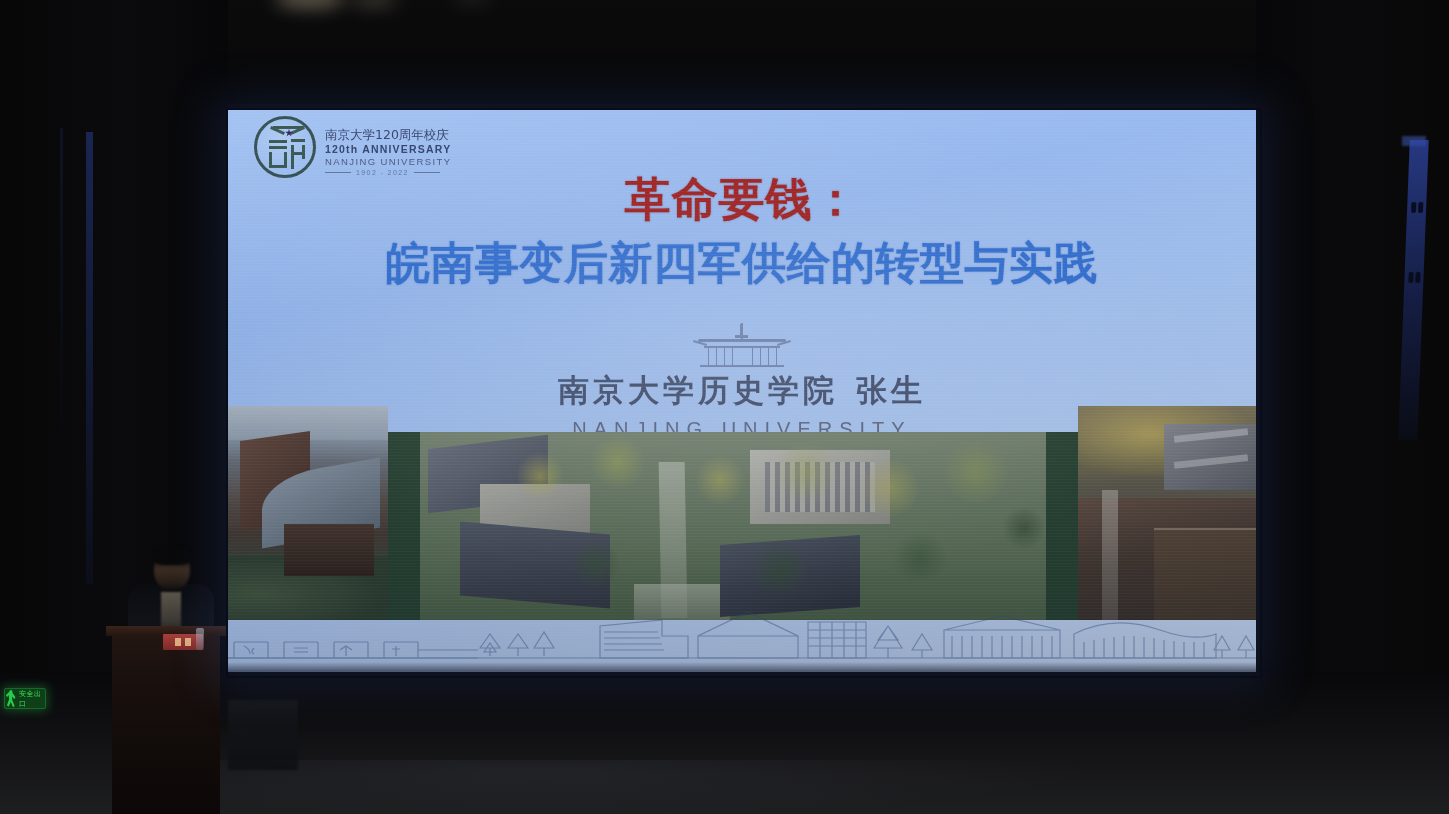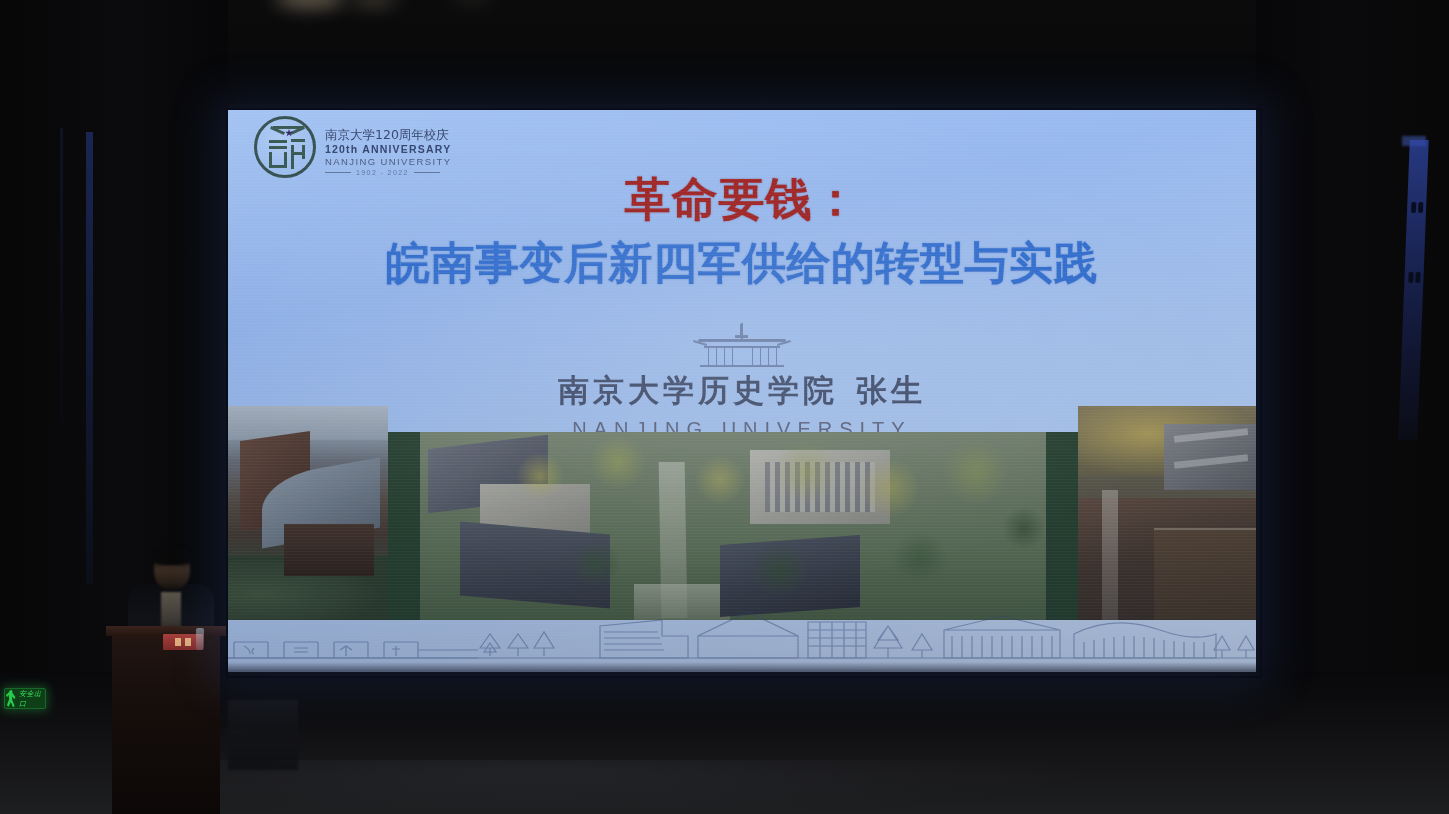--- a/index.html
+++ b/index.html
@@ -42,21 +42,21 @@
   #right-col{position:absolute;left:1404px;top:140px;width:19px;height:300px;
      background:linear-gradient(180deg,rgba(50,74,175,.72),rgba(32,48,120,.5) 55%,rgba(16,24,62,.2));
      transform:skewX(-2.2deg);filter:blur(.5px);}
   #right-col-cap{position:absolute;left:1402px;top:136px;width:24px;height:10px;
      background:rgba(70,96,190,.5);filter:blur(1px);}
   .rc-hole{position:absolute;width:5px;height:11px;border-radius:2px;background:rgba(6,8,20,.85);}
 
   
   #exit-sign{position:absolute;left:4px;top:688px;width:40px;height:19px;border-radius:2px;
      background:#0e3f17;border:1px solid #17692a;display:flex;
-     box-shadow:0 0 10px 2px rgba(40,200,80,.32);overflow:hidden;font-style:italic;}
+     box-shadow:0 0 10px 2px rgba(40,200,80,.32);overflow:hidden;}
   #exit-sign .man{width:14px;height:100%;background:#2ad24f;
      clip-path:polygon(40% 6%,58% 6%,64% 22%,86% 42%,78% 54%,58% 40%,60% 58%,80% 90%,66% 96%,48% 68%,30% 94%,16% 86%,34% 54%,30% 32%,16% 44%,8% 32%,34% 16%);
      opacity:.95;}
   #exit-sign .txt{color:#39e05e;font-size:7px;letter-spacing:.5px;padding-left:2px;
      font-family:"DejaVu Sans",sans-serif;}
 
   
   #speaker{position:absolute;left:128px;top:548px;width:86px;height:118px;}
   #spk-head{position:absolute;left:26px;top:0;width:36px;height:42px;border-radius:48% 48% 44% 44%;
      background:linear-gradient(180deg,#0d0c0c 0%,#211a16 28%,#3a2c22 52%,#2a2019 78%,#14100d 100%);

